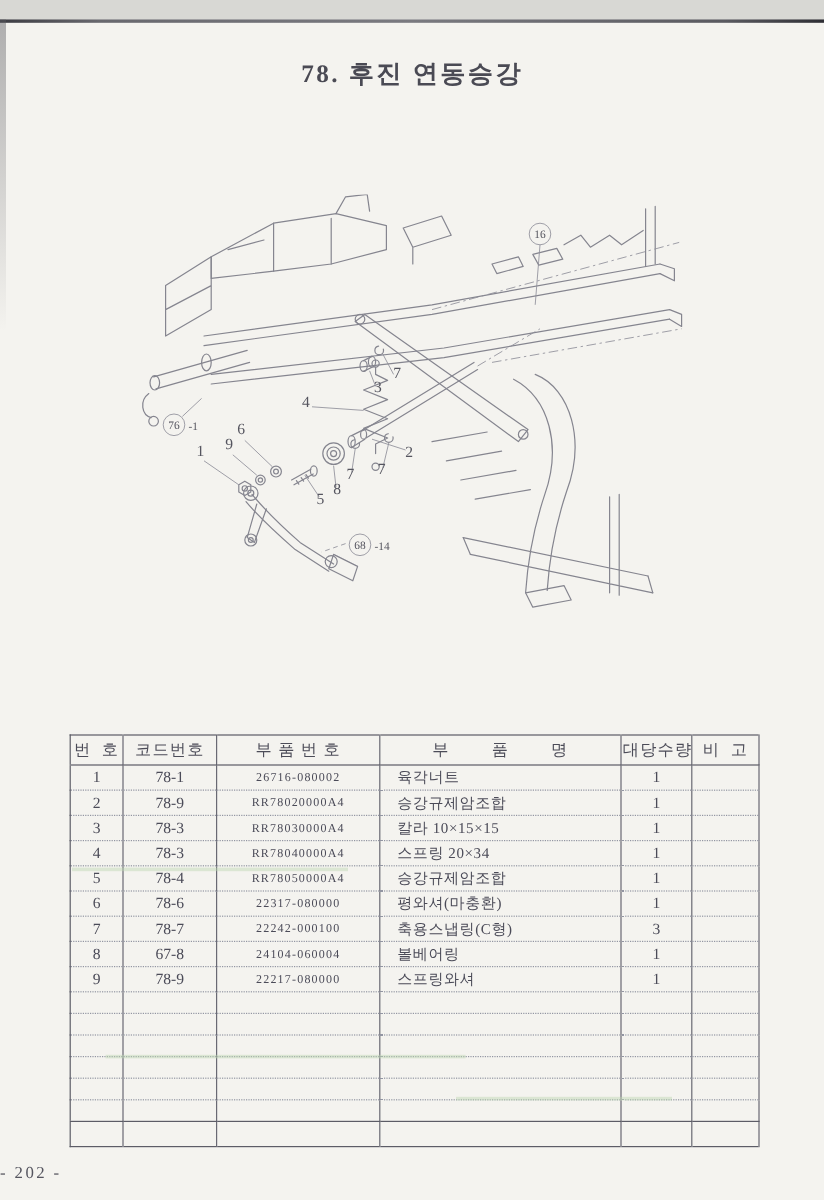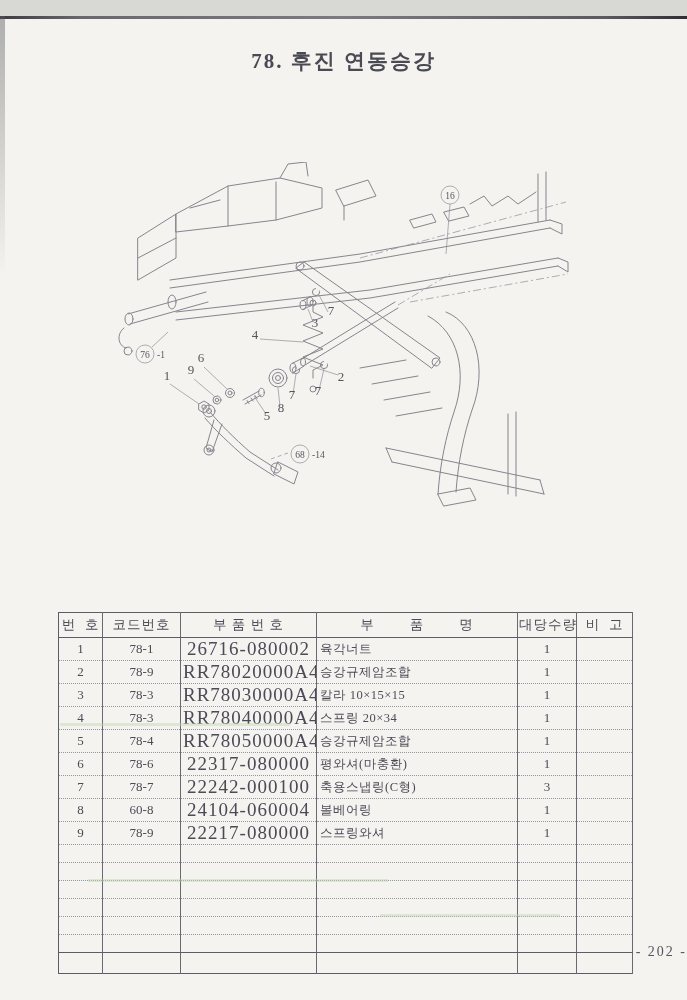--- a/index.html
+++ b/index.html
@@ -36,27 +36,27 @@
     height:22px; font-size:13.5px; font-weight:normal; letter-spacing:1px;
     color:#4c4c58; white-space:pre; text-align:center;
     border-bottom:1.3px solid #5c5c66; border-right:1px solid #696973;
     background:#f4f3ef;
   }
   .parts-table td {
     height:20px; font-size:13px; color:#4b4b58;
     border-right:1px solid #696973; border-bottom:1px dotted #9295a2;
     text-align:center; overflow:hidden; white-space:nowrap; padding:0 2px;
   }
-  .parts-table td.cell-name { text-align:left; padding-left:3px; font-size:12.5px; letter-spacing:.5px; }
-  .parts-table td.cell-partno { font-size:19px; letter-spacing:1px; }
+  .parts-table td.cell-name { text-align:left; padding-left:14px; font-size:12.5px; letter-spacing:.5px; }
+  .parts-table td.cell-partno { font-size:10px; letter-spacing:1px; }
   .parts-table tr.empty-row td { height:17px; }
   .parts-table tr.solid-bottom td { border-bottom:1.3px solid #5c5c66; }
   .parts-table tr.tail-row td { height:20px; border-bottom:none; }
   .page-number {
-    position:absolute; top:928px; left:0; width:100%; text-align:right;
+    position:absolute; top:955px; left:0; width:100%; text-align:left;
     font-size:14px; letter-spacing:2px; color:#55555f;
   }
   .streak { position:absolute; height:3px; background:rgba(188,214,177,.45); pointer-events:none; }
 </style>
 </head>
 <body>
 
 <div class="paper">
   <div class="top-scan-line"></div>
   <div class="left-scan-shade"></div>
@@ -269,21 +269,21 @@
         <tr>
           <td>7</td>
           <td>78-7</td>
           <td class="cell-partno">22242-000100</td>
           <td class="cell-name">축용스냅링(C형)</td>
           <td>3</td>
           <td></td>
         </tr>
         <tr>
           <td>8</td>
-          <td>60-8</td>
+          <td>67-8</td>
           <td class="cell-partno">24104-060004</td>
           <td class="cell-name">볼베어링</td>
           <td>1</td>
           <td></td>
         </tr>
         <tr>
           <td>9</td>
           <td>78-9</td>
           <td class="cell-partno">22217-080000</td>
           <td class="cell-name">스프링와셔</td>

